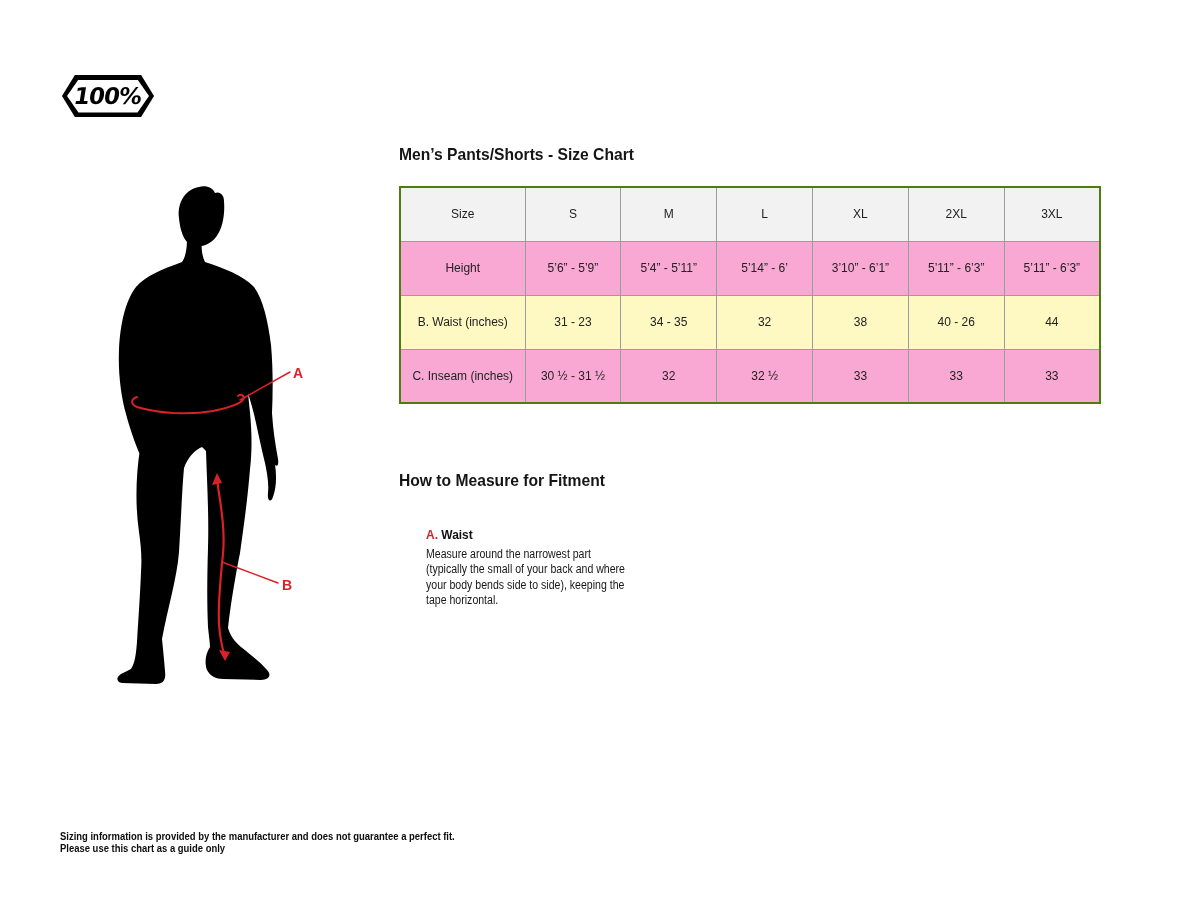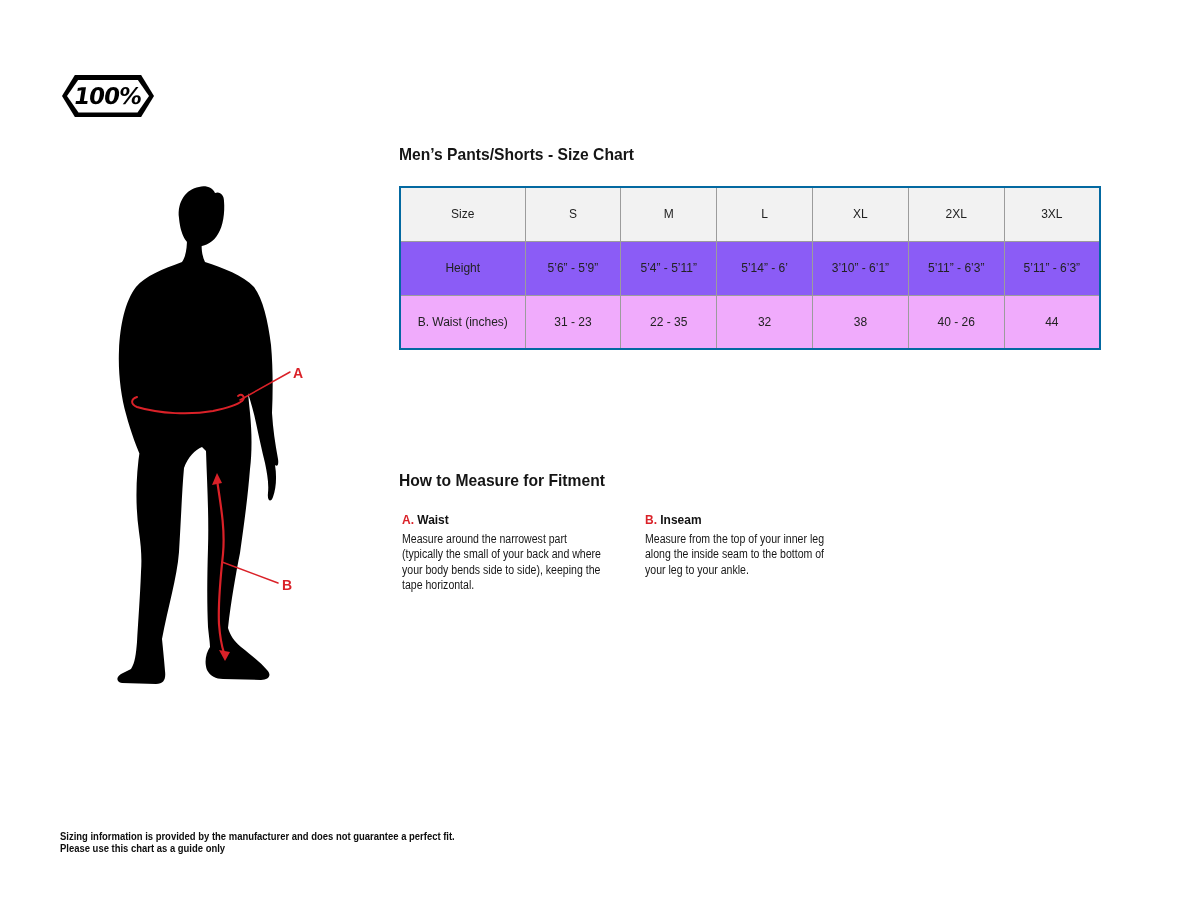--- a/index.html
+++ b/index.html
@@ -34,33 +34,33 @@
   }
   .measure-title {
     position:absolute; left:399px; top:471px; font-size:17px; font-weight:bold;
     color:#151515; transform:scaleX(0.92); transform-origin:left center; white-space:nowrap;
   }
 
   
   .table-wrap { position:absolute; left:399px; top:186px; width:702px; }
   table.size-chart {
     border-collapse:collapse; width:702px; table-layout:fixed;
-    border:2px solid #0369a1; font-size:12px; color:#222;
+    border:2px solid #4d7c0f; font-size:12px; color:#222;
   }
   table.size-chart th, table.size-chart td {
     border:1px solid #9c9c9c; text-align:center; vertical-align:middle;
     height:54px; font-weight:normal; padding:0 4px;
   }
   table.size-chart .col-label { width:125px; }
   tr.row-header  { background:#f2f2f2; }
-  tr.row-shaded  { background:#8b5cf6; }
-  tr.row-light   { background:#f0abfc; }
-
-  
-  .measure-item { position:absolute; top:512px; }
+  tr.row-shaded  { background:#f9a8d4; }
+  tr.row-light   { background:#fef9c3; }
+
+  
+  .measure-item { position:absolute; top:527px;margin-left:24px; }
   .measure-item.item-a { left:402px; }
   .measure-item.item-b { left:645px; }
   .measure-item-heading { font-size:13px; font-weight:bold; color:#111; margin-bottom:5px;
     transform:scaleX(0.92); transform-origin:left center; white-space:nowrap; }
   .measure-letter { font-weight:bold; }
   .measure-desc {
     font-size:12px; line-height:15.3px; color:#161616; white-space:pre-line;
     transform:scaleX(0.88); transform-origin:left top;
   }
 
@@ -179,51 +179,51 @@
             <td>5’6” - 5’9”</td>
             <td>5’4” - 5’11”</td>
             <td>5’14” - 6’</td>
             <td>3’10” - 6’1”</td>
             <td>5’11” - 6’3”</td>
             <td>5’11” - 6’3”</td>
           </tr>
           <tr class="row-light">
             <td class="col-label">B. Waist (inches)</td>
             <td>31 - 23</td>
-            <td>22 - 35</td>
+            <td>34 - 35</td>
             <td>32</td>
             <td>38</td>
             <td>40 - 26</td>
             <td>44</td>
+          </tr>
+          <tr class="row-shaded">
+            <td class="col-label">C. Inseam (inches)</td>
+            <td>30 ½ - 31 ½</td>
+            <td>32</td>
+            <td>32 ½</td>
+            <td>33</td>
+            <td>33</td>
+            <td>33</td>
           </tr>
         </tbody>
       </table>
   </div>
 
   <div class="measure-title">How to Measure for Fitment</div>
 
   <div class="measure-item item-a">
     <div class="measure-item-heading">
       <span class="measure-letter" style="color:#da2128;">A.</span>
       <span>Waist</span>
     </div>
     <div class="measure-desc">Measure around the narrowest part
 (typically the small of your back and where
 your body bends side to side), keeping the
 tape horizontal.</div>
   </div>
 
-  <div class="measure-item item-b">
-    <div class="measure-item-heading">
-      <span class="measure-letter" style="color:#da2128;">B.</span>
-      <span>Inseam</span>
-    </div>
-    <div class="measure-desc">Measure from the top of your inner leg
-along the inside seam to the bottom of
-your leg to your ankle.</div>
-  </div>
 
   <div class="footer">
 <span>Sizing information is provided by the manufacturer and does not guarantee a perfect fit.</span>
 <span>Please use this chart as a guide only</span>
 </div>
 
 </div>
 
 </body></html>

